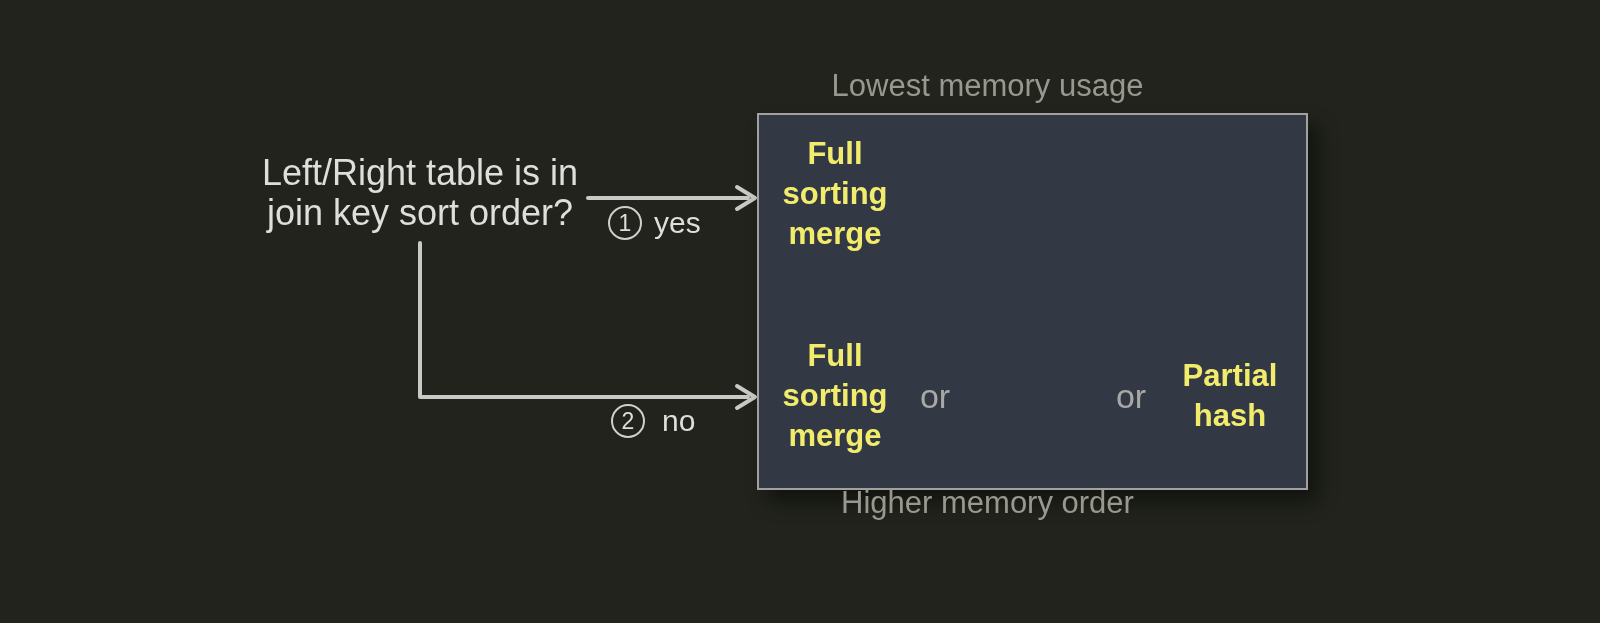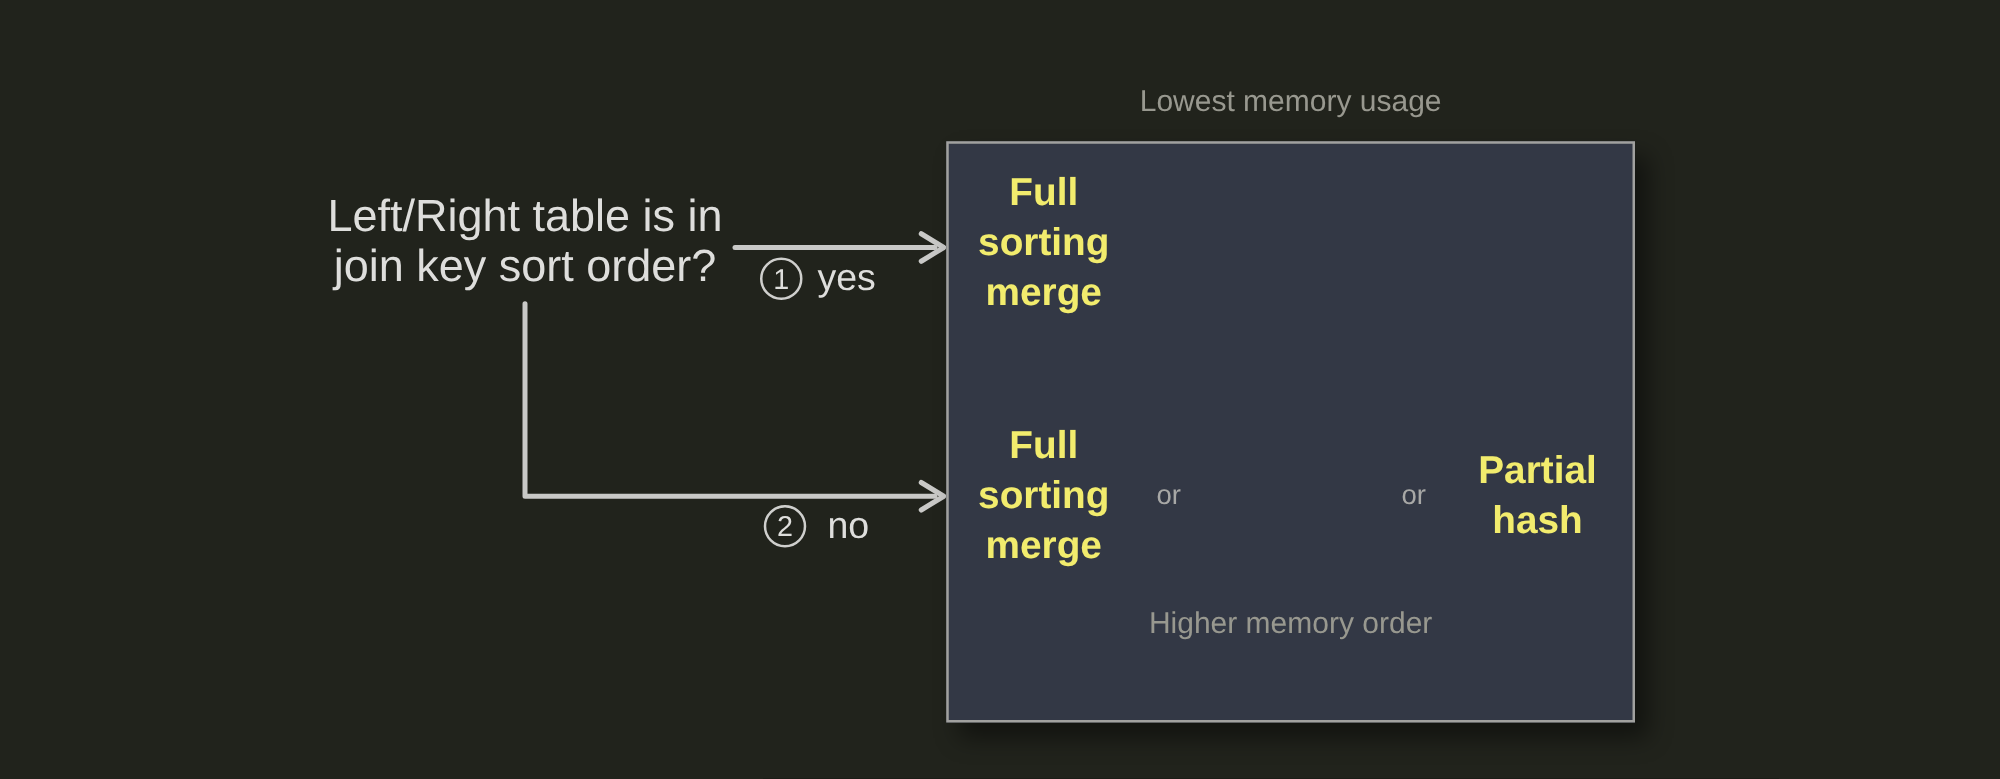--- a/index.html
+++ b/index.html
@@ -51,34 +51,34 @@
     width: 34px;
     height: 34px;
     border: 2.5px solid #cfcfcd;
     border-radius: 50%;
     font-size: 23px;
     color: #dededc;
     flex: 0 0 auto;
   }
   .memcap {
     position: absolute;
-    left: 757px;
+    left: 712px;
     width: 551px;
     text-align: center;
     color: #98988f;
-    font-size: 24px;
+    font-size: 31px;
   }
   .memcap-top { top: 68px; }
   .memcap-bottom { top: 485px; }
   .box {
     position: absolute;
     left: 757px;
     top: 113px;
     width: 551px;
-    height: 465px;
+    height: 377px;
     background: #333845;
     border: 2px solid #a1a19f;
     box-shadow: 10px 12px 18px rgba(0,0,0,0.45);
   }
   .algo {
     position: absolute;
     transform: translateX(-50%);
     text-align: center;
     white-space: pre-line;
     color: #f2ec6d;
@@ -87,21 +87,21 @@
     line-height: 40px;
   }
   .algo-sorted { left: 76px;  top: 19px; }
   .algo-u1     { left: 76px;  top: 221px; }
   .algo-u2     { left: 276px; top: 241px; }
   .algo-u3     { left: 471px; top: 241px; }
   .or {
     position: absolute;
     transform: translate(-50%, -50%);
     color: #a8a8a6;
-    font-size: 22px;
+    font-size: 34px;
   }
   .or1 { left: 176px; top: 281px; }
   .or2 { left: 372px; top: 281px; }
 </style>
 </head>
 <body>
 
 <div class="canvas">
 
   <svg class="connectors" width="1600" height="623" viewBox="0 0 1600 623">

